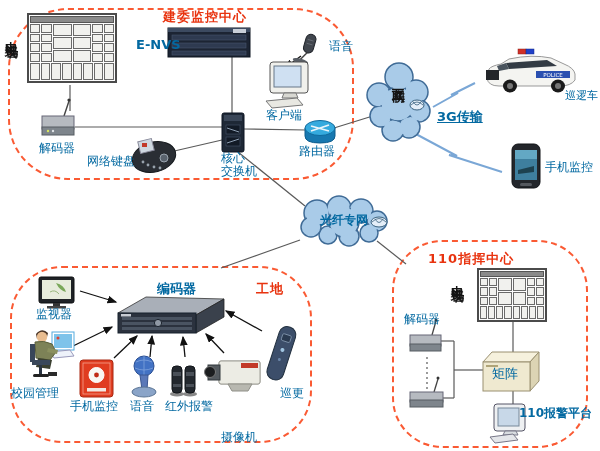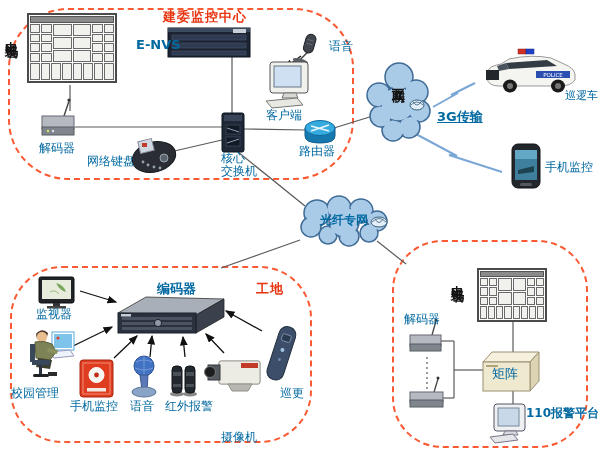--- a/index.html
+++ b/index.html
@@ -408,20 +408,21 @@
         <div class="twc"></div>
         <div class="twc"></div>
         <div class="twc"></div>
         <div class="twc"></div>
         <div class="twc"></div>
       </div>
   </div>
 
   <div class="title" style="left:163px;top:8px;">建委监控中心</div>
   <div class="title" style="left:256px;top:280px;">工地</div>
+  <div class="title" style="left:428px;top:250px;">110指挥中心</div>
 
   <div class="vlabel" style="left:5px;top:31px;">电视墙</div>
   <div class="lbl b" style="left:136px;top:38px;font-size:13px;">E-NVS</div>
   <div class="lbl" style="left:329px;top:40px;">语音</div>
   <div class="lbl" style="left:266px;top:109px;">客户端</div>
   <div class="lbl" style="left:221px;top:152px;">核心</div>
   <div class="lbl" style="left:221px;top:165px;">交换机</div>
   <div class="lbl" style="left:299px;top:145px;">路由器</div>
   <div class="lbl" style="left:39px;top:142px;">解码器</div>
   <div class="lbl" style="left:87px;top:155px;">网络键盘</div>
@@ -437,15 +438,15 @@
   <div class="lbl" style="left:11px;top:387px;">校园管理</div>
   <div class="lbl" style="left:70px;top:400px;">手机监控</div>
   <div class="lbl" style="left:130px;top:400px;">语音</div>
   <div class="lbl" style="left:165px;top:400px;">红外报警</div>
   <div class="lbl" style="left:221px;top:397px;margin-top:34px;">摄像机</div>
   <div class="lbl" style="left:280px;top:387px;">巡更</div>
 
   <div class="vlabel" style="left:451px;top:275px;">电视墙</div>
   <div class="lbl" style="left:404px;top:313px;">解码器</div>
   <div class="lbl" style="left:492px;top:367px;font-size:13px;">矩阵</div>
-  <div class="lbl b" style="left:519px;top:407px;margin-left:7px;">110报警平台</div>
+  <div class="lbl b" style="left:519px;top:407px;">110报警平台</div>
 
 </div>
 
 </body></html>

